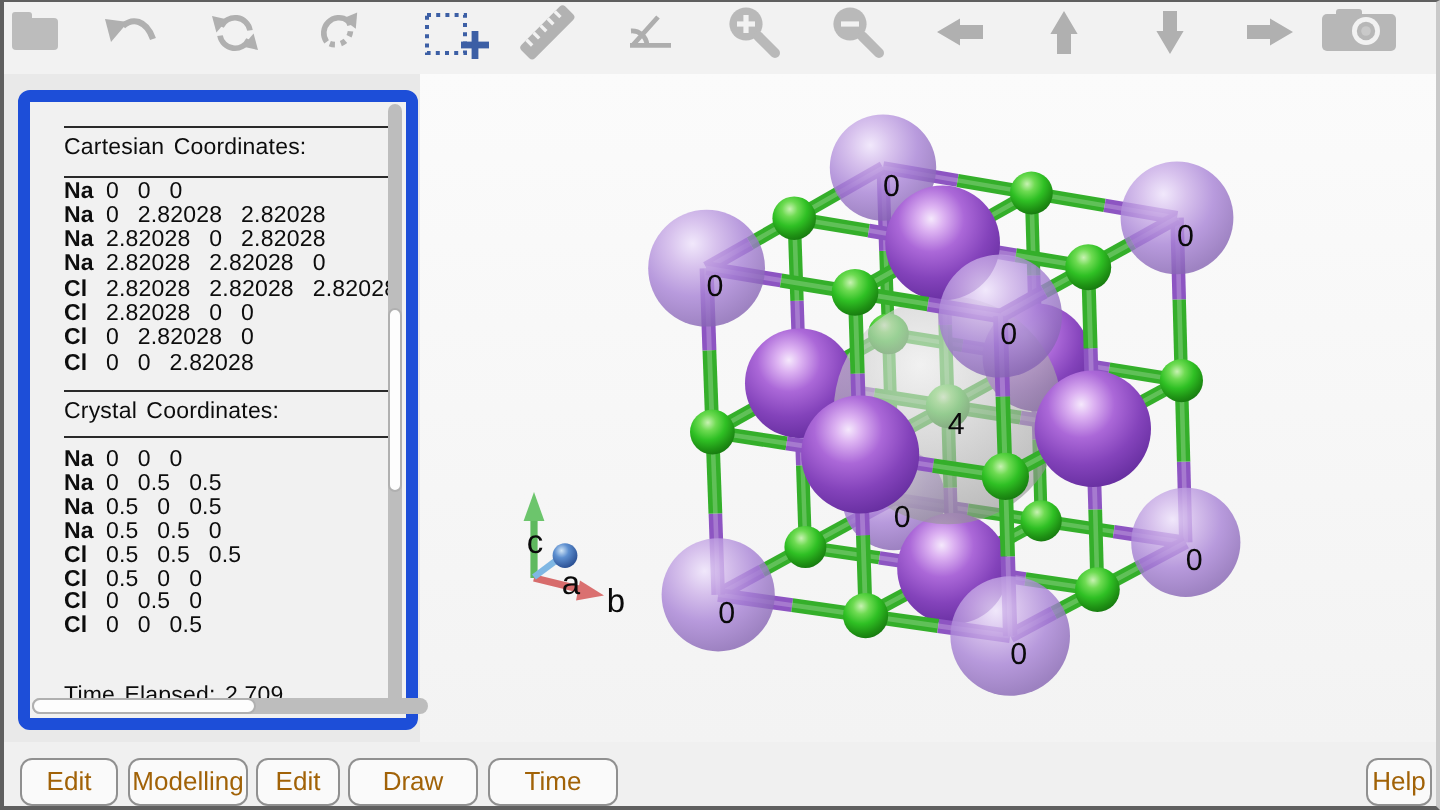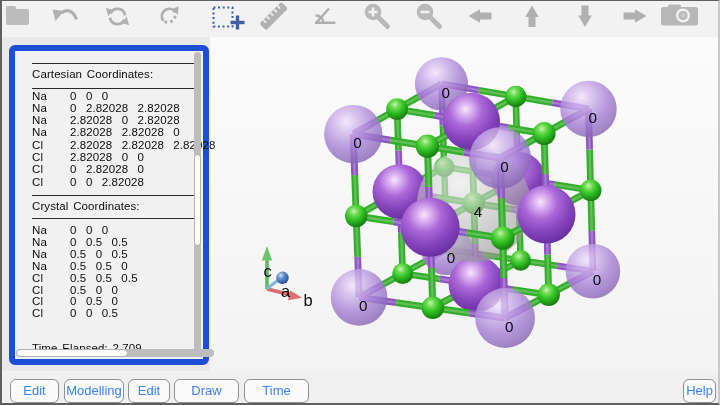--- a/index.html
+++ b/index.html
@@ -3,24 +3,24 @@
 * { margin:0; padding:0; box-sizing:border-box; }
 body { font-family:"Liberation Sans", sans-serif; }
 #app { position:relative; width:720px; height:405px; background:#e9e9e9; overflow:hidden;
   border-top:1px solid #5f5f5f; border-left:2px solid #5f5f5f; border-bottom:2px solid #5f5f5f; border-right:2px solid #c9c9c9; }
 #toolbar { position:absolute; left:0; top:0; width:720px; height:36px; background:#f2f2f2; }
 #viewport { position:absolute; left:208px; top:36px; width:512px; height:334px; background:linear-gradient(#fbfbfb,#f3f3f3); }
 #panel { position:absolute; left:7px; top:44px; width:200px; height:320px; background:#f1f1f1;
   border:6px solid #1d4ed8; border-radius:6px; }
 .hr { position:absolute; left:17px; width:166px; height:1px; background:#2a2a2a; }
 .ptxt { position:absolute; left:17px; color:#0d0d0d; font-size:11.5px; white-space:pre; letter-spacing:0.1px; word-spacing:1.4px; }
-.ptxt b { display:inline-block; width:38px; font-weight:normal; }
+.ptxt b { display:inline-block; width:21px; font-weight:bold; }
 #bottombar { position:absolute; left:0; top:370px; width:720px; height:35px; background:#f0f0f0; }
 .btn { position:absolute; top:8px; height:24px; background:#fafafa; border:1px solid #909090;
-  border-radius:6px; font-size:13px; color:#3b82f6; text-align:center; line-height:22px; }
+  border-radius:6px; font-size:13px; color:#a16207; text-align:center; line-height:22px; }
 </style></head>
 <body>
 <div id="app">
 <div id="viewport"></div>
 <div id="toolbar">
 <svg width="720" height="36" style="position:absolute;left:0;top:0">
   <g fill="#bcbcbc">
     <rect x="4" y="5" width="10" height="6" rx="1.5"></rect>
     <rect x="4" y="8" width="23" height="16" rx="2"></rect>
   </g>

